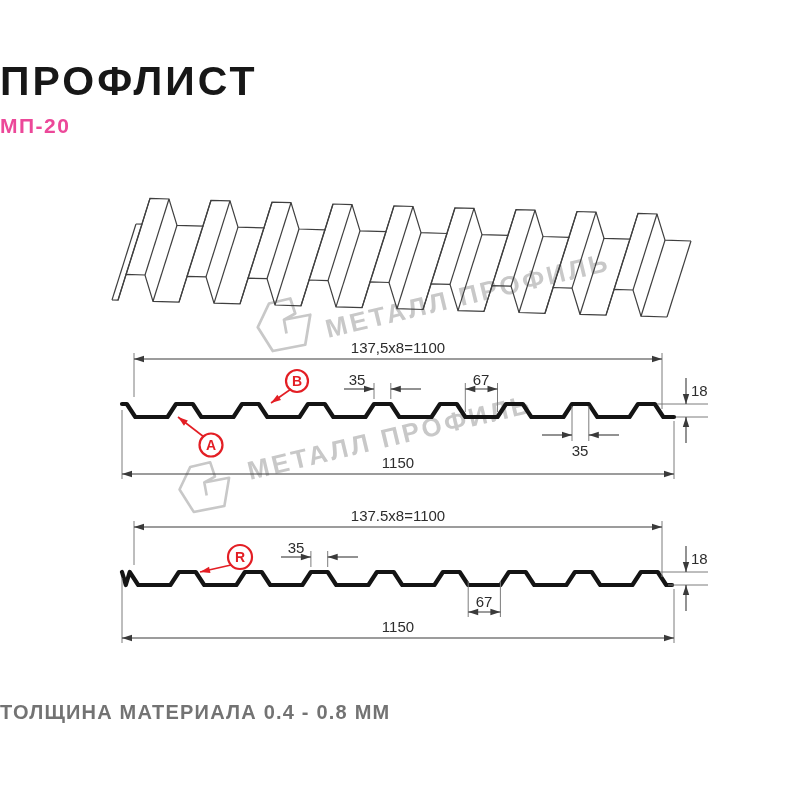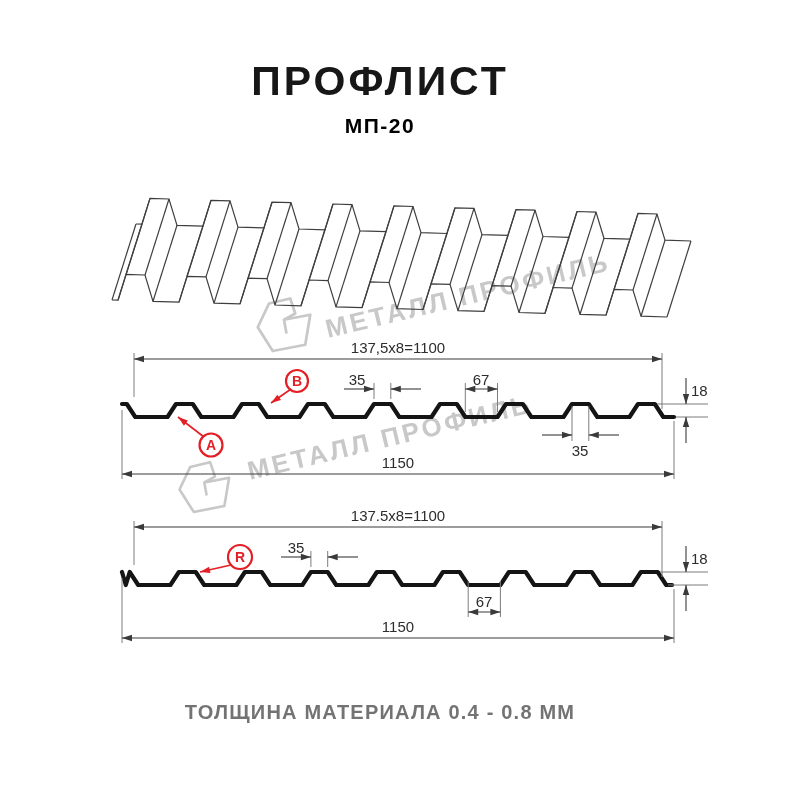--- a/index.html
+++ b/index.html
@@ -1,19 +1,19 @@
 <!DOCTYPE html>
 <html><head>
 <meta charset="utf-8">
 <style>
   html,body{margin:0;padding:0;background:#fff;}
   body{width:800px;height:800px;position:relative;font-family:"Liberation Sans",sans-serif;overflow:hidden;}
-  .abs{position:absolute;left:11px;width:738px;text-align:center;}
+  .abs{position:absolute;left:0;width:738px;text-align:left;}
   .title{top:58px;font-size:41px;font-weight:bold;letter-spacing:3px;color:#171717;}
-  .subtitle{top:114px;font-size:21px;font-weight:bold;letter-spacing:1.5px;color:#000000;}
+  .subtitle{top:114px;font-size:21px;font-weight:bold;letter-spacing:1.5px;color:#ec4899;}
   .footer{top:701px;font-size:20px;font-weight:bold;letter-spacing:1.2px;color:#737373;}
   svg{position:absolute;left:0;top:0;}
   .prof{stroke:#141414;stroke-width:4.2;fill:none;stroke-linejoin:round;stroke-linecap:round;}
   .ext{stroke:#7d7d7d;stroke-width:1;}
   .dim{stroke:#3a3a3a;stroke-width:1.1;}
   .dimtxt{font-size:15px;fill:#2d2d2d;text-anchor:middle;font-family:"Liberation Sans",sans-serif;}
   .start{text-anchor:start;}
   .redln{stroke:#e31e24;stroke-width:1.6;fill:none;}
   .redcirc{stroke:#e31e24;stroke-width:2.2;fill:none;}
   .cotxt{font-size:14px;font-weight:bold;fill:#e31e24;text-anchor:middle;font-family:"Liberation Sans",sans-serif;}

